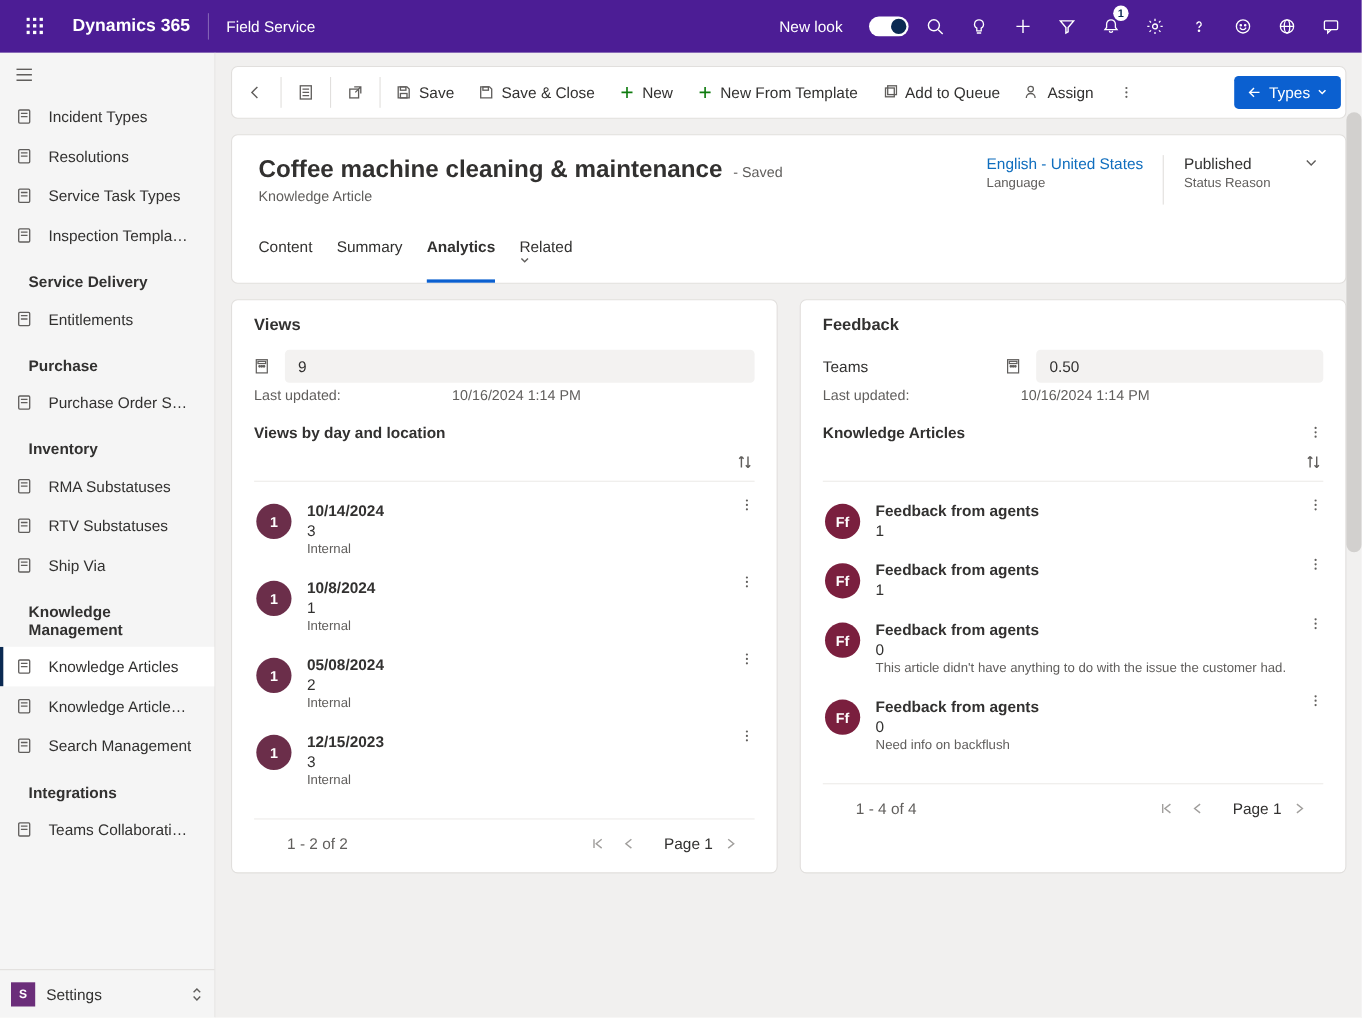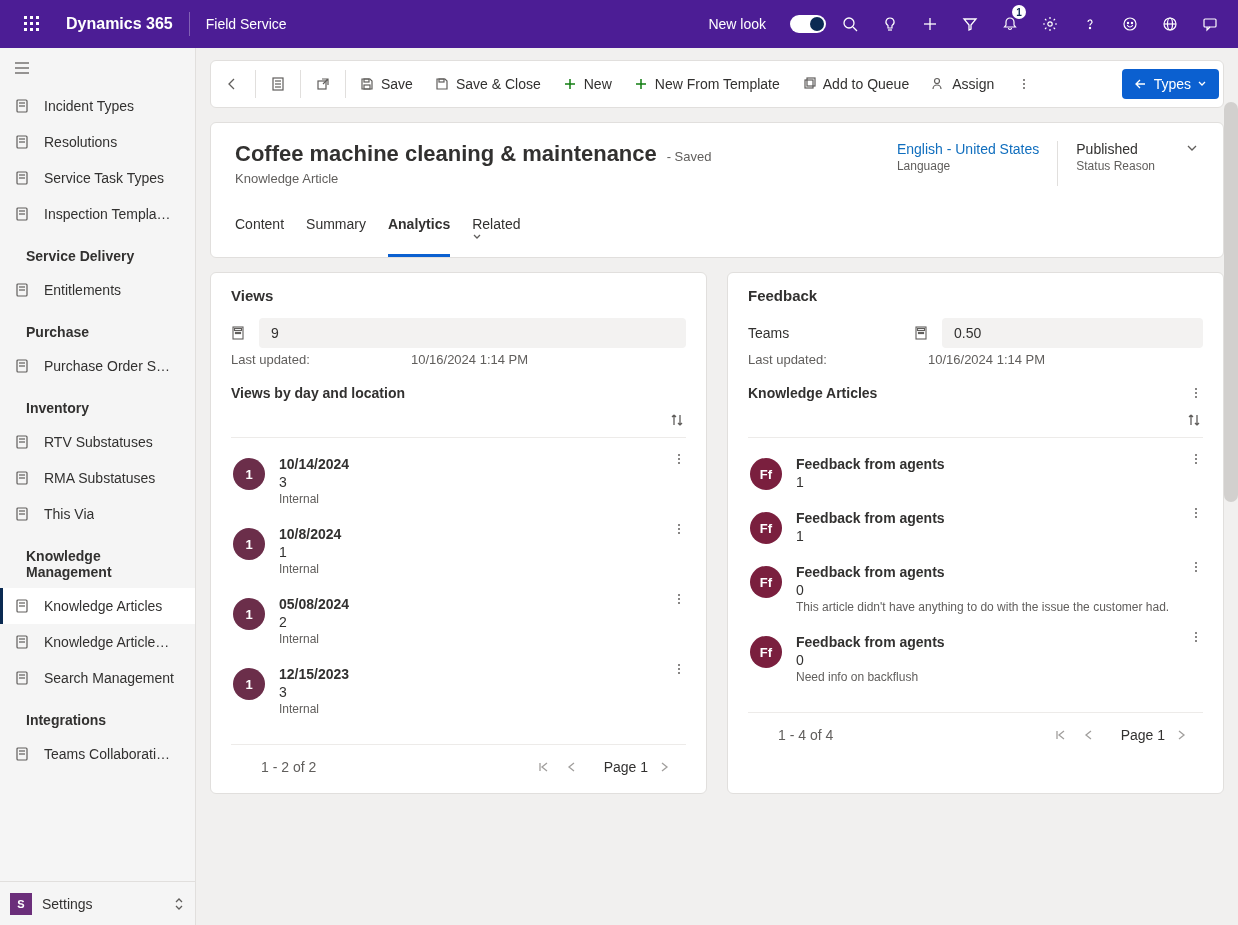--- a/index.html
+++ b/index.html
@@ -269,41 +269,41 @@
         </div>
         <div class="section-header">Inventory</div>
         <div class="item">
           <span class="icon-slot">
             <svg width="16" height="16" viewBox="0 0 16 16" fill="none" stroke="currentColor" stroke-width="1.2">
               <rect x="3" y="2" width="10" height="12" rx="1"></rect>
               <line x1="5" y1="5" x2="11" y2="5"></line>
               <line x1="5" y1="8" x2="11" y2="8"></line>
             </svg>
           </span>
+          <span class="label">RMA Substatuses</span>
+        </div>
+        <div class="item">
+          <span class="icon-slot">
+            <svg width="16" height="16" viewBox="0 0 16 16" fill="none" stroke="currentColor" stroke-width="1.2">
+              <rect x="3" y="2" width="10" height="12" rx="1"></rect>
+              <line x1="5" y1="5" x2="11" y2="5"></line>
+              <line x1="5" y1="8" x2="11" y2="8"></line>
+            </svg>
+          </span>
           <span class="label">RTV Substatuses</span>
         </div>
         <div class="item">
           <span class="icon-slot">
             <svg width="16" height="16" viewBox="0 0 16 16" fill="none" stroke="currentColor" stroke-width="1.2">
               <rect x="3" y="2" width="10" height="12" rx="1"></rect>
               <line x1="5" y1="5" x2="11" y2="5"></line>
               <line x1="5" y1="8" x2="11" y2="8"></line>
             </svg>
           </span>
-          <span class="label">RMA Substatuses</span>
-        </div>
-        <div class="item">
-          <span class="icon-slot">
-            <svg width="16" height="16" viewBox="0 0 16 16" fill="none" stroke="currentColor" stroke-width="1.2">
-              <rect x="3" y="2" width="10" height="12" rx="1"></rect>
-              <line x1="5" y1="5" x2="11" y2="5"></line>
-              <line x1="5" y1="8" x2="11" y2="8"></line>
-            </svg>
-          </span>
-          <span class="label">This Via</span>
+          <span class="label">Ship Via</span>
         </div>
         <div class="section-header">Knowledge Management</div>
         <div class="item selected">
           <span class="icon-slot">
             <svg width="16" height="16" viewBox="0 0 16 16" fill="none" stroke="currentColor" stroke-width="1.2">
               <rect x="3" y="2" width="10" height="12" rx="1"></rect>
               <line x1="5" y1="5" x2="11" y2="5"></line>
               <line x1="5" y1="8" x2="11" y2="8"></line>
             </svg>
           </span>

